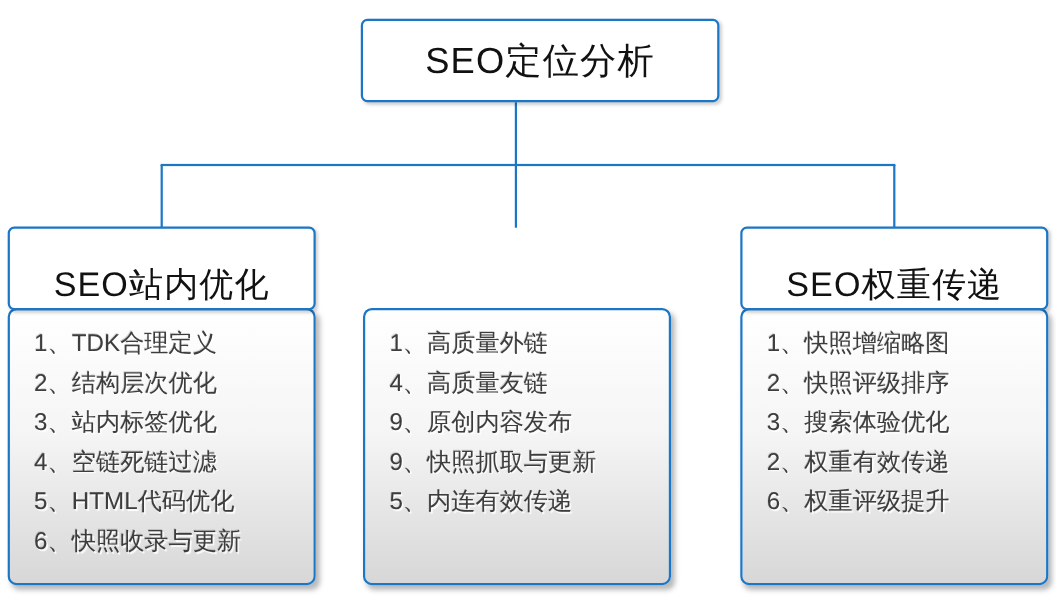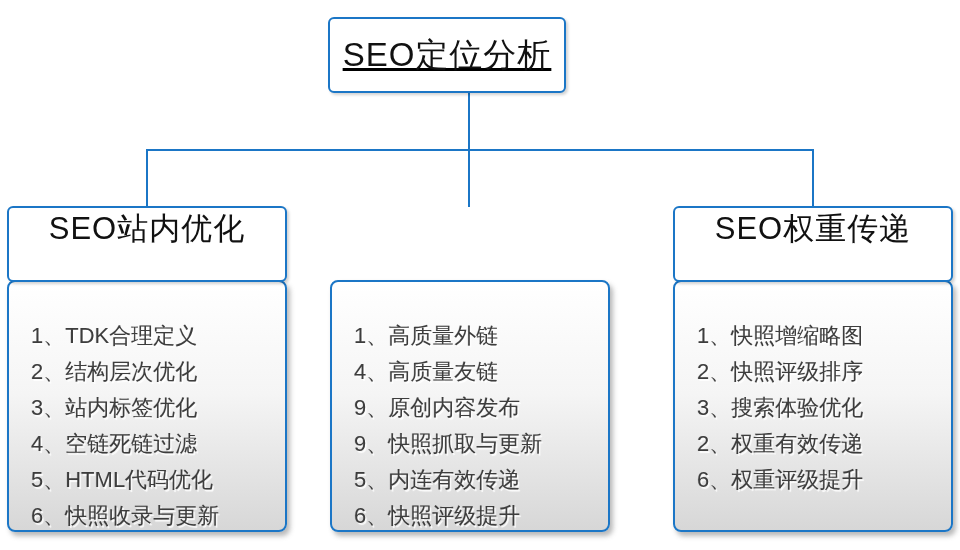--- a/index.html
+++ b/index.html
@@ -23,31 +23,30 @@
     background: #1b76c6;
   }
   .conn-root-v   { left: 468px; top: 93px;  width: 2px;   height: 114px; }
   .conn-h        { left: 146px; top: 149px; width: 668px; height: 2px;  }
   .conn-left-v   { left: 146px; top: 150px; width: 2px;   height: 57px; }
   .conn-right-v  { left: 812px; top: 150px; width: 2px;   height: 57px; }
   
   .root-box {
     position: absolute;
     left: 328px; top: 17px;
-    width: 238px; height: 76px;
+    width: 326px; height: 76px;
     box-sizing: border-box;
     background: #ffffff;
     border: 2px solid #1b76c6;
     border-radius: 6px;
     display: flex;
     align-items: center;
     justify-content: center;
     box-shadow: 2px 2px 3px rgba(0,0,0,0.18);
     z-index: 3;
-    text-decoration: underline;
   }
   .root-box span {
     font-size: 33px;
     color: #111111;
     letter-spacing: 1px;
     white-space: nowrap;
   }
   
   .branch {
     position: absolute;
@@ -60,41 +59,41 @@
   .branch.b2 { left: 673px; }
   .branch-header {
     position: absolute;
     left: 0; top: 0;
     width: 280px; height: 76px;
     box-sizing: border-box;
     background: #ffffff;
     border: 2px solid #1b76c6;
     border-radius: 6px;
     display: flex;
-    align-items: flex-start;
+    align-items: flex-end;
     justify-content: center;
     box-shadow: 2px 2px 3px rgba(0,0,0,0.18);
     z-index: 2;
   }
   .branch-header span {
     font-size: 31px;
     color: #111111;
     letter-spacing: 1px;
     white-space: nowrap;
   }
   .branch-list {
     position: absolute;
     left: 0; top: 74px;
     width: 280px; height: 252px;
     box-sizing: border-box;
     border: 2px solid #1b76c6;
     border-radius: 8px;
     background: linear-gradient(180deg, #ffffff 0%, #f5f5f5 45%, #e2e2e2 80%, #d7d7d7 100%);
     box-shadow: 3px 4px 5px rgba(100,100,100,0.45);
-    padding: 36px 10px 0 22px;
+    padding: 12px 10px 0 22px;
     z-index: 1;
   }
   .list-item {
     font-size: 22px;
     line-height: 36px;
     color: #3d3d3d;
     white-space: nowrap;
     text-shadow: 1.5px 1.5px 1px rgba(255,255,255,0.95),
                  -0.5px -0.5px 0 rgba(130,130,130,0.35);
   }
@@ -127,21 +126,20 @@
     </div>
   </div>
 
   <div class="branch b1">
     <div class="branch-list">
       <div class="list-item">1、高质量外链</div>
       <div class="list-item">4、高质量友链</div>
       <div class="list-item">9、原创内容发布</div>
       <div class="list-item">9、快照抓取与更新</div>
       <div class="list-item">5、内连有效传递</div>
-      <div class="list-item">6、快照评级提升</div>
     </div>
   </div>
 
   <div class="branch b2">
     <div class="branch-header">
       <span>SEO权重传递</span>
     </div>
     <div class="branch-list">
       <div class="list-item">1、快照增缩略图</div>
       <div class="list-item">2、快照评级排序</div>

